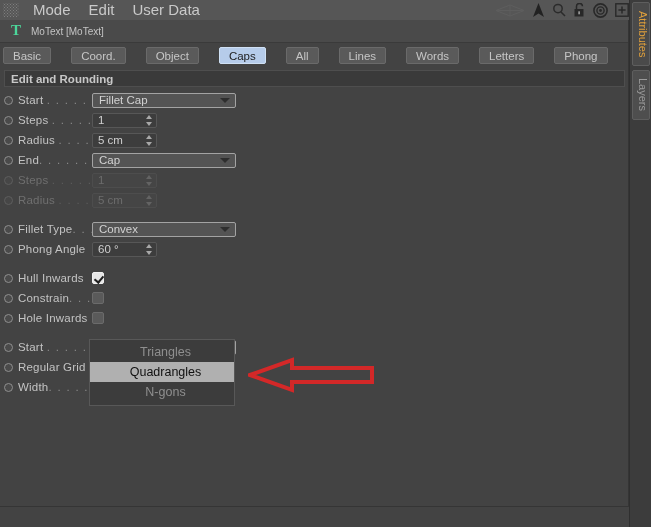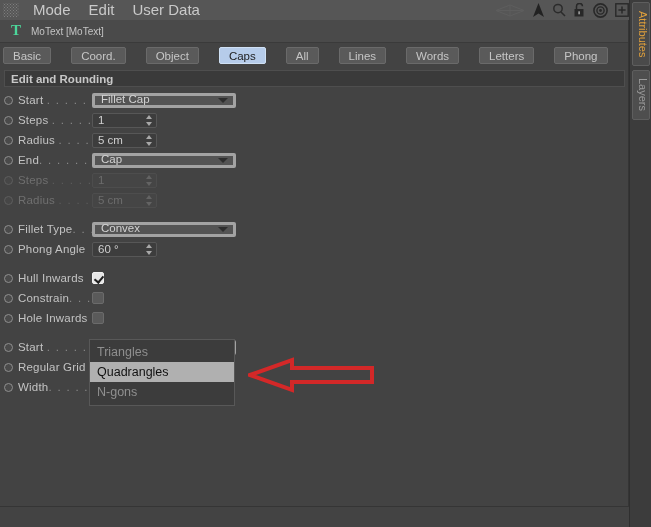--- a/index.html
+++ b/index.html
@@ -101,22 +101,22 @@
     white-space: nowrap; overflow: hidden;
     letter-spacing: .2px;
   }
   .row.disabled .label { color: #6f6f6f; }
   .label .dots { color: #8b8b8b; letter-spacing: 1.3px; }
   .row.disabled .label .dots { color: #5d5d5d; }
 
   
   .combo {
     height: 15px; background: #545454;
-    border: 3px solid #a3a3a3; border-radius: 2px;
-    display: flex; align-items: flex-end;
+    border: 1px solid #a3a3a3; border-radius: 2px;
+    display: flex; align-items: flex-start;
     position: relative;
     width: 144px;
   }
   .combo .val {
     font-size: 11.5px; color: #d2d2d2; padding-left: 6px;
     white-space: nowrap;
   }
   .caret {
     position: absolute; right: 5px; top: 50%;
     margin-top: -2px;
@@ -173,20 +173,21 @@
 
   .spacer { height: 9px; }
 
   
   .dropdown {
     position: absolute; left: 89px; top: 339px; width: 146px;
     background: #3c3c3c;
     border: 1px solid #585858;
     padding: 2px 0 3px 0;
     z-index: 40;
+    text-align: center;
   }
   .dd-item {
     height: 20px; line-height: 20px;
     font-size: 12.5px; color: #8f8f8f;
     padding-left: 7px; white-space: nowrap;
   }
   .dd-item.highlight { background: #b0b0b0; color: #111111; }
 
   
   .annot-arrow {

